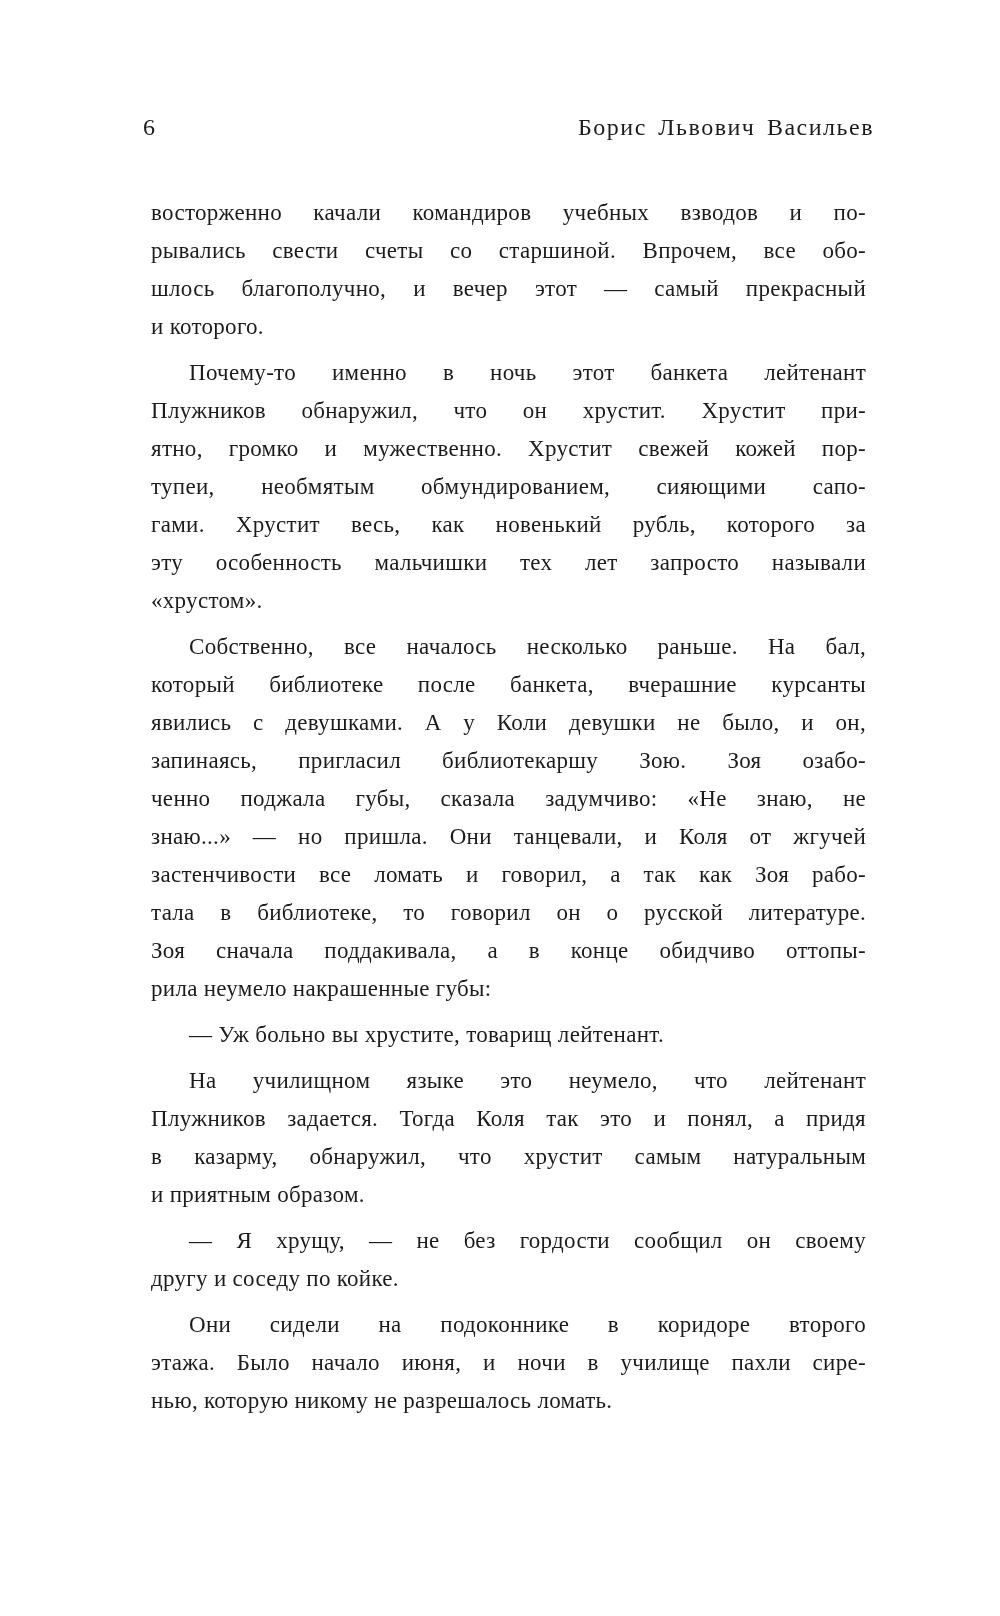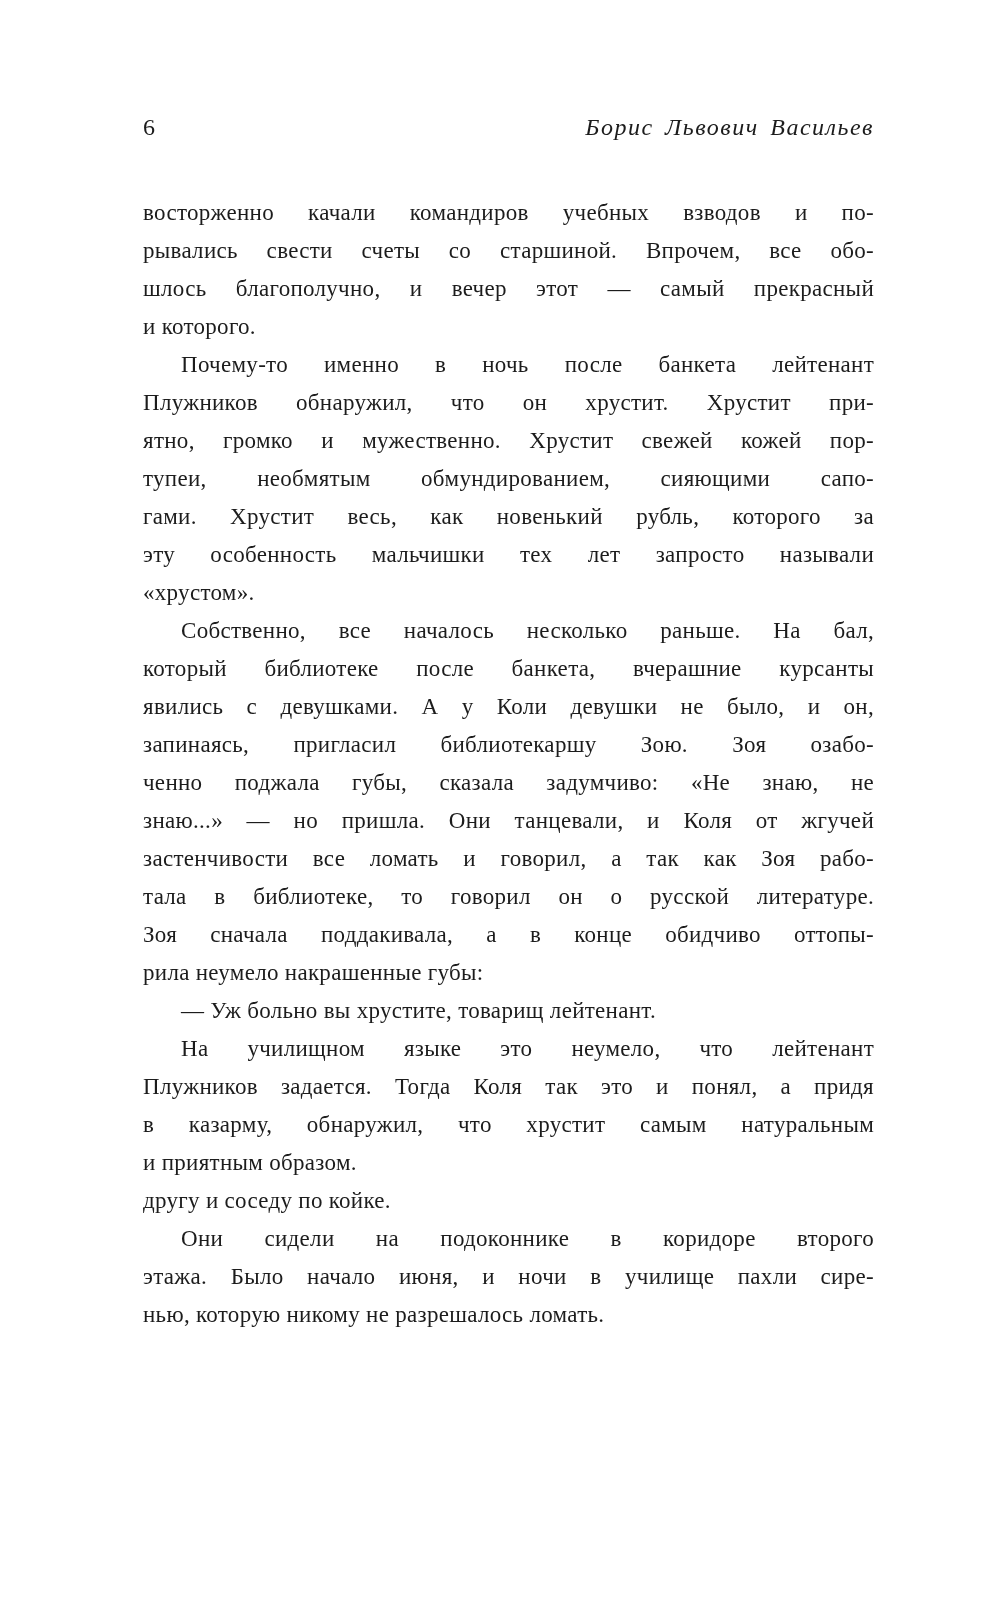--- a/index.html
+++ b/index.html
@@ -28,29 +28,28 @@
     align-items: baseline;
     font-size: 24px;
     line-height: 30px;
     margin-bottom: 52px;
   }
   .page-num {
     font-style: normal;
     letter-spacing: 0.5px;
   }
   .running-head {
-    font-style: italic;
     letter-spacing: 1.5px;
     word-spacing: 4px;
   }
   .text-block {
     font-size: 23px;
   }
   .para {
-    margin: 0;
+    margin: 8px;
   }
   .line {
     line-height: 38px;
     text-align: justify;
     text-align-last: justify;
     letter-spacing: 0.3px;
     white-space: normal;
   }
   .line.last {
     text-align-last: left;
@@ -69,21 +68,21 @@
       <span class="running-head">Борис Львович Васильев</span>
     </div>
     <div class="text-block" id="text-block">
         <div class="para">
           <div class="line">восторженно качали командиров учебных взводов и по-</div>
           <div class="line">рывались свести счеты со старшиной. Впрочем, все обо-</div>
           <div class="line">шлось благополучно, и вечер этот — самый прекрасный</div>
           <div class="line last">и которого.</div>
         </div>
         <div class="para">
-          <div class="line indent">Почему-то именно в ночь после банкета лейтенант</div>
+          <div class="line indent">Почему-то именно в ночь этот банкета лейтенант</div>
           <div class="line">Плужников обнаружил, что он хрустит. Хрустит при-</div>
           <div class="line">ятно, громко и мужественно. Хрустит свежей кожей пор-</div>
           <div class="line">тупеи, необмятым обмундированием, сияющими сапо-</div>
           <div class="line">гами. Хрустит весь, как новенький рубль, которого за</div>
           <div class="line">эту особенность мальчишки тех лет запросто называли</div>
           <div class="line last">«хрустом».</div>
         </div>
         <div class="para">
           <div class="line indent">Собственно, все началось несколько раньше. На бал,</div>
           <div class="line">который библиотеке после банкета, вчерашние курсанты</div>
@@ -99,20 +98,21 @@
         <div class="para">
           <div class="line last indent">— Уж больно вы хрустите, товарищ лейтенант.</div>
         </div>
         <div class="para">
           <div class="line indent">На училищном языке это неумело, что лейтенант</div>
           <div class="line">Плужников задается. Тогда Коля так это и понял, а придя</div>
           <div class="line">в казарму, обнаружил, что хрустит самым натуральным</div>
           <div class="line last">и приятным образом.</div>
         </div>
         <div class="para">
+          <div class="line indent">— Я хрущу, — не без гордости сообщил он своему</div>
           <div class="line last">другу и соседу по койке.</div>
         </div>
         <div class="para">
           <div class="line indent">Они сидели на подоконнике в коридоре второго</div>
           <div class="line">этажа. Было начало июня, и ночи в училище пахли сире-</div>
           <div class="line last">нью, которую никому не разрешалось ломать.</div>
         </div>
       </div>
   </div>
 </div>

